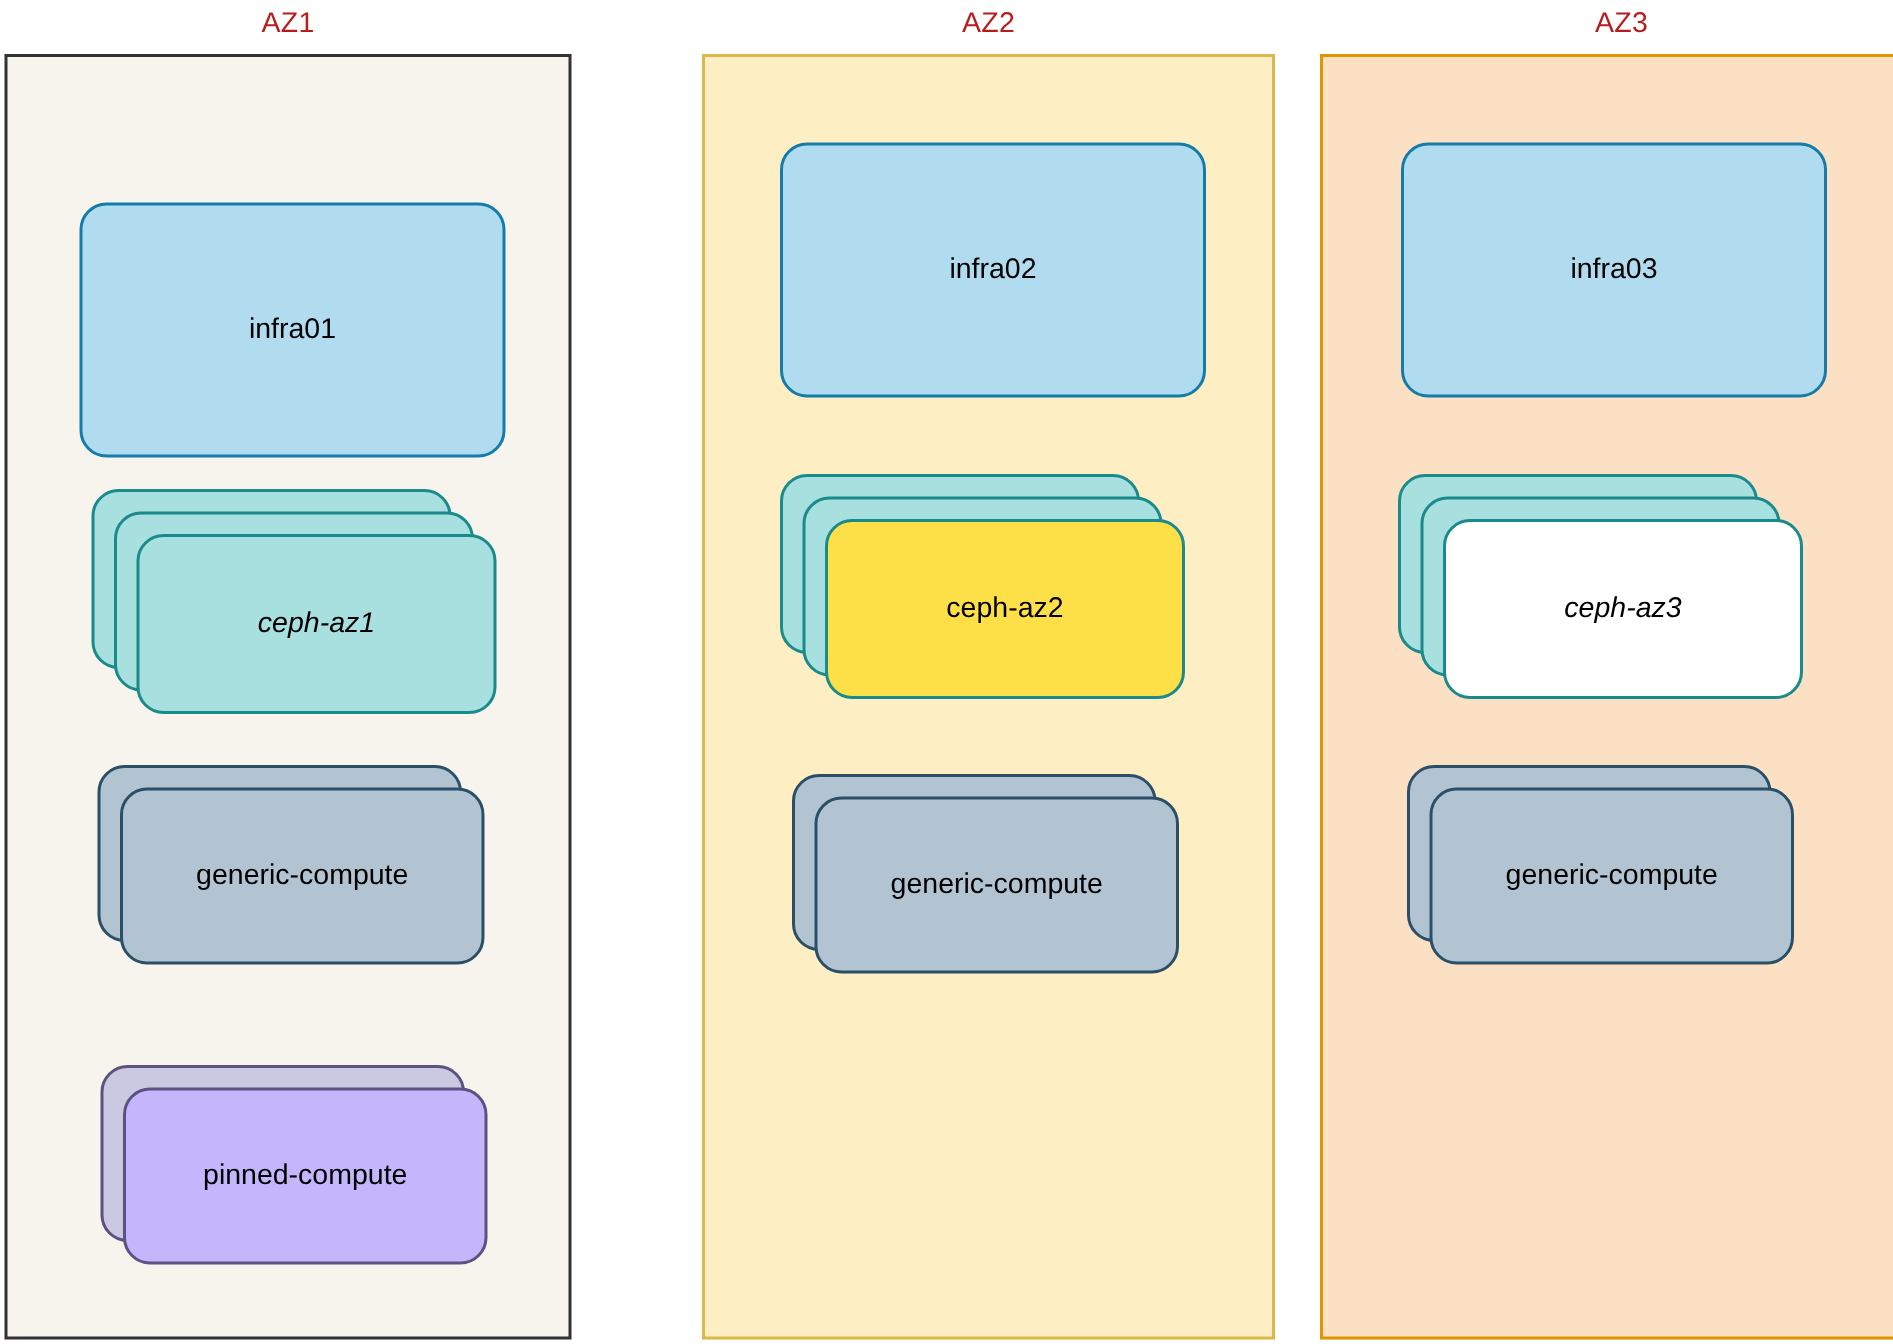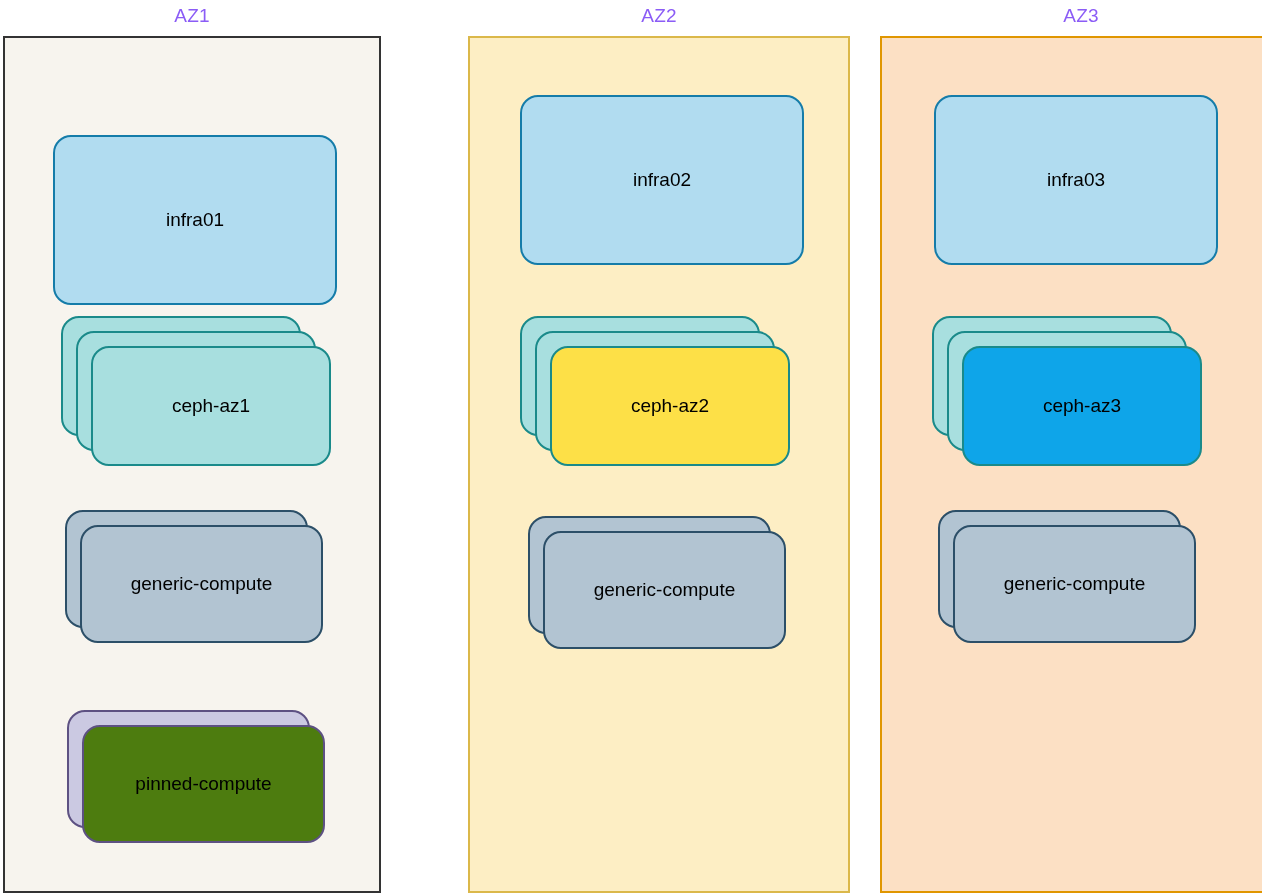--- a/index.html
+++ b/index.html
@@ -29,21 +29,21 @@
   }
 
   .az-label {
     position: absolute;
     top: 5px;
     left: 0;
     width: 100%;
     text-align: center;
     font-size: 19px;
     line-height: 22px;
-    color: #8b5cf6;
+    color: #b91c1c;
     letter-spacing: 0.2px;
   }
 
   .az-panel {
     position: absolute;
     top: 36px;
     left: 0;
     right: 0;
     bottom: 3px;
     border-style: solid;
@@ -84,36 +84,36 @@
 
 <div id="diagram">
     <div class="az-column" style="left: 3px; width: 378px;">
       <div class="az-label">AZ1</div>
       <div class="az-panel" style="background: rgb(247, 244, 238); border-color: rgb(51, 51, 51);">
         <div class="node-group" style="left: 48px; top: 57px; width: 284px; height: 170px; margin-top: 40px;">
           <div class="node-card top" style="left: 0px; top: 0px; width: 284px; height: 170px; background: rgb(177, 220, 240); border-color: rgb(21, 124, 169); z-index: 1;">
             <span class="node-label">infra01</span>
           </div>
         </div>
-        <div class="node-group" style="left: 56px; top: 278px; width: 270px; height: 150px;">
+        <div class="node-group" style="left: 56px; top: 288px; width: 270px; height: 150px; font-style: italic;">
           <div class="node-card" style="left: 0px; top: 0px; width: 240px; height: 120px; background: rgb(168, 223, 223); border-color: rgb(26, 138, 138); z-index: 1;"></div>
           <div class="node-card" style="left: 15px; top: 15px; width: 240px; height: 120px; background: rgb(168, 223, 223); border-color: rgb(26, 138, 138); z-index: 2;"></div>
           <div class="node-card top" style="left: 30px; top: 30px; width: 240px; height: 120px; background: rgb(168, 223, 223); border-color: rgb(26, 138, 138); z-index: 3;">
             <span class="node-label">ceph-az1</span>
           </div>
         </div>
         <div class="node-group" style="left: 60px; top: 472px; width: 258px; height: 133px;">
           <div class="node-card" style="left: 0px; top: 0px; width: 243px; height: 118px; background: rgb(178, 196, 210); border-color: rgb(44, 79, 104); z-index: 1;"></div>
           <div class="node-card top" style="left: 15px; top: 15px; width: 243px; height: 118px; background: rgb(178, 196, 210); border-color: rgb(44, 79, 104); z-index: 2;">
             <span class="node-label">generic-compute</span>
           </div>
         </div>
         <div class="node-group" style="left: 62px; top: 672px; width: 258px; height: 133px;">
           <div class="node-card" style="left: 0px; top: 0px; width: 243px; height: 118px; background: rgb(203, 201, 226); border-color: rgb(93, 81, 130); z-index: 1;"></div>
-          <div class="node-card top" style="left: 15px; top: 15px; width: 243px; height: 118px; background: #4d7c0f; border-color: rgb(93, 81, 130); z-index: 2;">
+          <div class="node-card top" style="left: 15px; top: 15px; width: 243px; height: 118px; background: #c4b5fd; border-color: rgb(93, 81, 130); z-index: 2;">
             <span class="node-label">pinned-compute</span>
           </div>
         </div>
       </div>
     </div>
     <div class="az-column" style="left: 440px; width: 382px; margin-left: 28px;">
       <div class="az-label">AZ2</div>
       <div class="az-panel" style="background: rgb(253, 238, 196); border-color: rgb(219, 184, 74); padding-left: 28px;">
         <div class="node-group" style="left: 50px; top: 57px; width: 284px; height: 170px;">
           <div class="node-card top" style="left: 0px; top: 0px; width: 284px; height: 170px; background: rgb(177, 220, 240); border-color: rgb(21, 124, 169); z-index: 1;">
@@ -139,21 +139,21 @@
       <div class="az-label">AZ3</div>
       <div class="az-panel" style="background: rgb(252, 224, 196); border-color: rgb(224, 150, 0);">
         <div class="node-group" style="left: 52px; top: 57px; width: 284px; height: 170px;">
           <div class="node-card top" style="left: 0px; top: 0px; width: 284px; height: 170px; background: rgb(177, 220, 240); border-color: rgb(21, 124, 169); z-index: 1; align-items: center;">
             <span class="node-label">infra03</span>
           </div>
         </div>
         <div class="node-group" style="left: 50px; top: 278px; width: 270px; height: 150px;">
           <div class="node-card" style="left: 0px; top: 0px; width: 240px; height: 120px; background: rgb(168, 223, 223); border-color: rgb(26, 138, 138); z-index: 1;"></div>
           <div class="node-card" style="left: 15px; top: 15px; width: 240px; height: 120px; background: rgb(168, 223, 223); border-color: rgb(26, 138, 138); z-index: 2;"></div>
-          <div class="node-card top" style="left: 30px; top: 30px; width: 240px; height: 120px; background: #0ea5e9; border-color: rgb(26, 138, 138); z-index: 3;">
+          <div class="node-card top" style="left: 30px; top: 30px; width: 240px; height: 120px; background: #ffffff; border-color: rgb(26, 138, 138); z-index: 3; font-style: italic;">
             <span class="node-label">ceph-az3</span>
           </div>
         </div>
         <div class="node-group" style="left: 56px; top: 472px; width: 258px; height: 133px;">
           <div class="node-card" style="left: 0px; top: 0px; width: 243px; height: 118px; background: rgb(178, 196, 210); border-color: rgb(44, 79, 104); z-index: 1;"></div>
           <div class="node-card top" style="left: 15px; top: 15px; width: 243px; height: 118px; background: rgb(178, 196, 210); border-color: rgb(44, 79, 104); z-index: 2;">
             <span class="node-label">generic-compute</span>
           </div>
         </div>
       </div>

